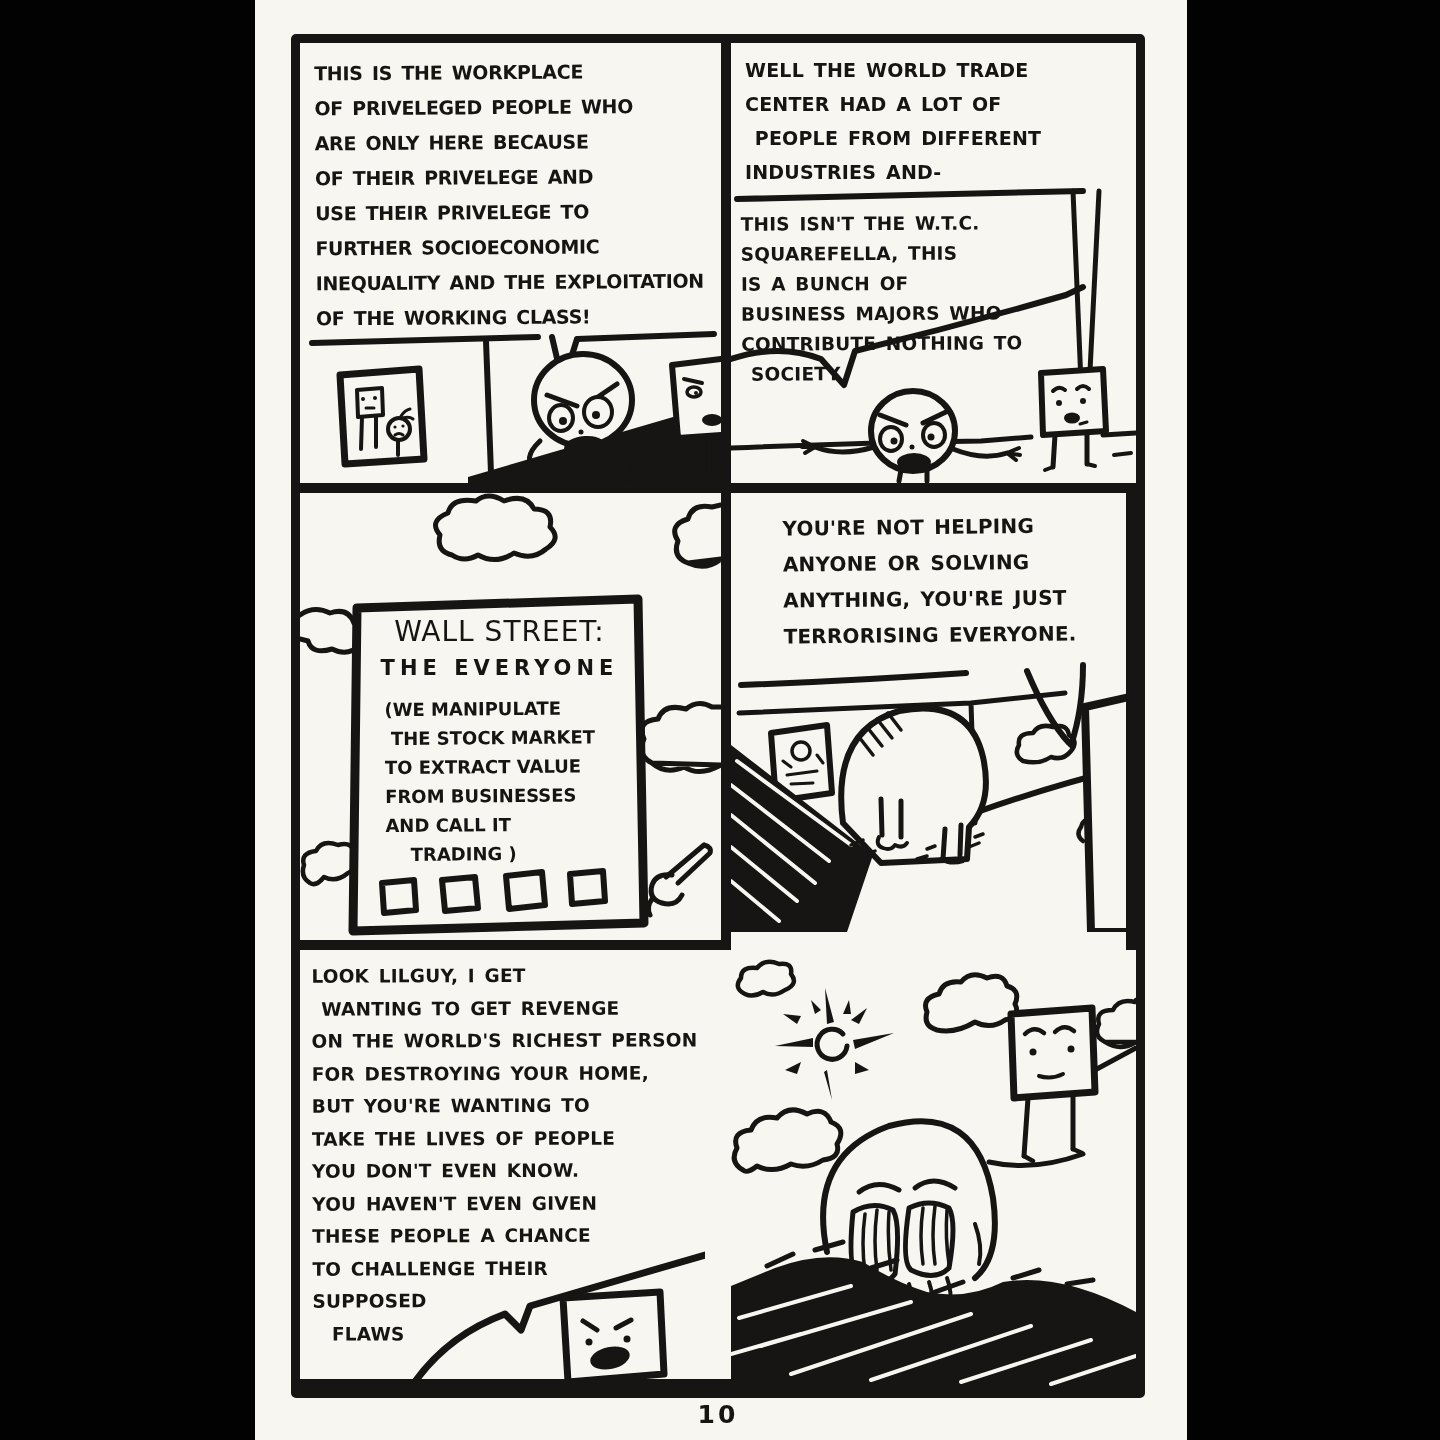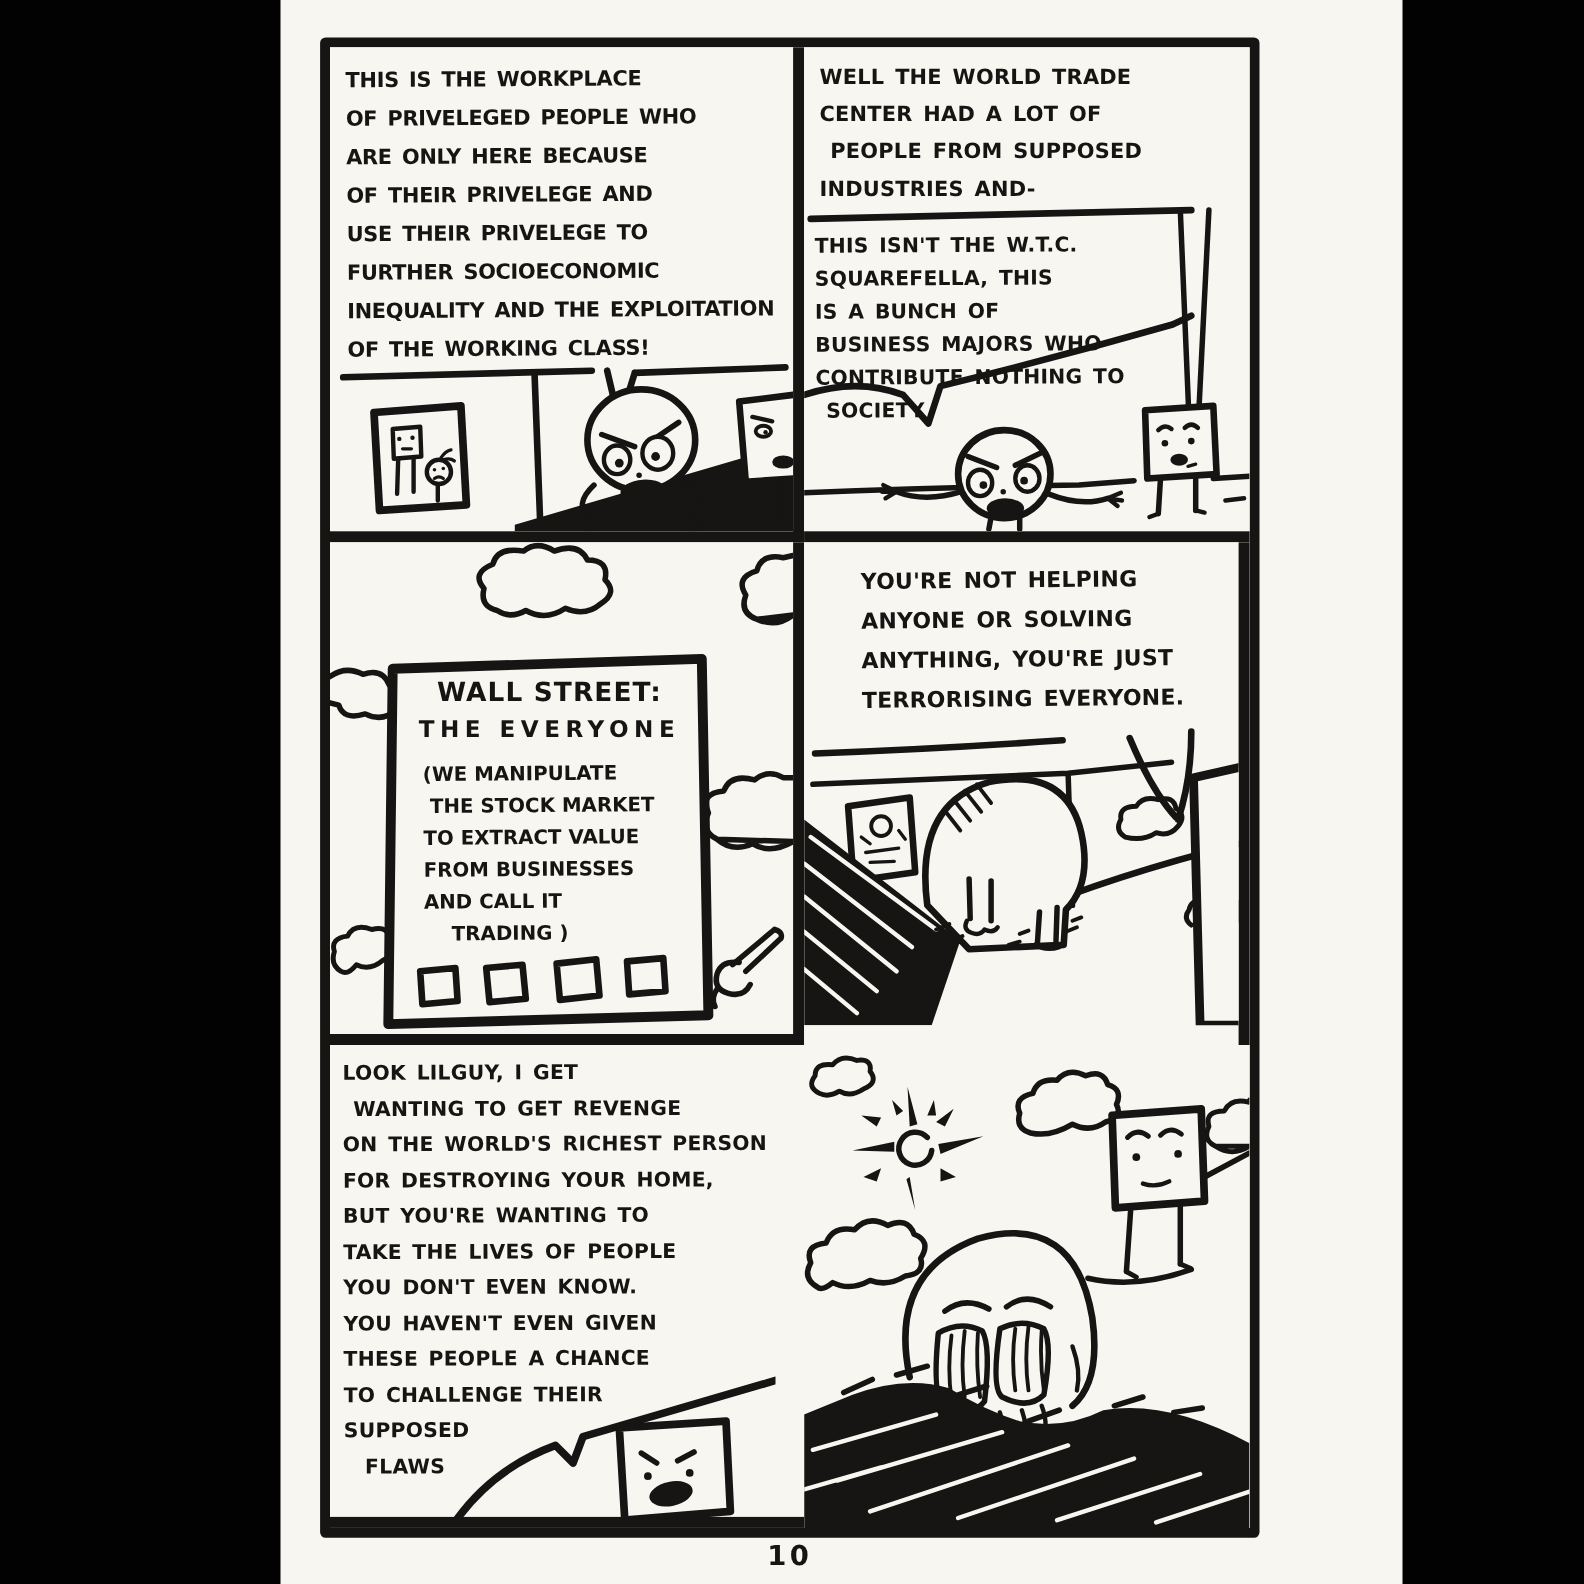--- a/index.html
+++ b/index.html
@@ -3,21 +3,21 @@
 <meta charset="utf-8">
 <style>
   :root { --ink:#171513; --paper:#f8f6f1; }
   html,body { margin:0; padding:0; }
   body {
     width:1440px; height:1440px; background:#020202;
     position:relative; overflow:hidden;
     font-family:"DejaVu Sans", sans-serif;
   }
   .page {
-    position:absolute; left:255px; top:0; width:1020px; height:1440px;
+    position:absolute; left:255px; top:0; width:932px; height:1440px;
     background:var(--paper);
   }
   .comic {
     position:absolute; left:36px; top:34px; width:854px; height:1364px;
     box-sizing:border-box; border:9px solid var(--ink); border-radius:5px;
     background:var(--paper);
     display:grid; grid-template-columns:431px 405px; grid-template-rows:450px 457px 1fr;
   }
   .panel { position:relative; overflow:hidden; box-sizing:border-box; background:var(--paper); }
   .panel.bR { border-right:10px solid var(--ink); }
@@ -29,21 +29,21 @@
   }
   .p1-speech { left:15px; top:12px; transform:rotate(-0.4deg); letter-spacing:-0.3px; }
   .p2-speech-a { left:14px; top:10px; line-height:34px; }
   .p2-speech-b { left:10px; top:166px; font-size:18.5px; line-height:30px; transform:rotate(-0.3deg); }
   .p4-speech { left:12px; top:10px; font-size:18.5px; line-height:32.5px; transform:rotate(-0.2deg); }
   .p5-speech { left:52px; top:16px; font-size:20px; line-height:36px; transform:rotate(-0.6deg); }
   .sign-box {
     position:absolute; left:57px; top:112px; width:285px; height:322px;
     text-align:center; color:var(--ink);
   }
-  .sign-title { font-size:24px; font-weight:700; margin-top:10px; letter-spacing:1px; }
+  .sign-title { font-size:28px; font-weight:400; margin-top:10px; letter-spacing:1px; }
   .sign-subtitle { font-size:21px; font-weight:700; letter-spacing:5px; margin-top:8px; }
   .sign-body { font-size:18px; font-weight:700; white-space:pre; line-height:29px;
     text-align:left; margin:14px 0 0 28px; transform:rotate(-0.5deg); }
   .page-number {
     position:absolute; left:433px; top:1400px; width:60px; text-align:center;
     color:var(--ink); font-size:25px; font-weight:700; letter-spacing:3px;
   }
 </style>
 </head>
 <body>
@@ -141,21 +141,21 @@
           <circle cx="328" cy="360" r="3" fill="#171513" stroke="none"></circle>
           <circle cx="352" cy="358" r="3" fill="#171513" stroke="none"></circle>
           <ellipse cx="341" cy="375" rx="8" ry="5.5" fill="#171513" stroke="none"></ellipse>
           <path stroke-width="3" d="M 349,381 L 356,379"></path>
           <path d="M 324,392 L 322,424 M 356,390 L 356,421"></path>
           <path stroke-width="4" d="M 322,424 l -8,3 M 356,421 l 8,2 M 383,412 L 400,410"></path>
         </g>
       </svg>
       <div class="speech p2-speech-a">WELL THE WORLD TRADE
 CENTER HAD A LOT OF
- PEOPLE FROM SUPPOSED
+ PEOPLE FROM DIFFERENT
 INDUSTRIES AND-</div>
       <div class="speech p2-speech-b">THIS ISN'T THE W.T.C.
 SQUAREFELLA, THIS
 IS A BUNCH OF
 BUSINESS MAJORS WHO
 CONTRIBUTE NOTHING TO
  SOCIETY</div>
     </div>
 
     <div class="panel bR bB">

